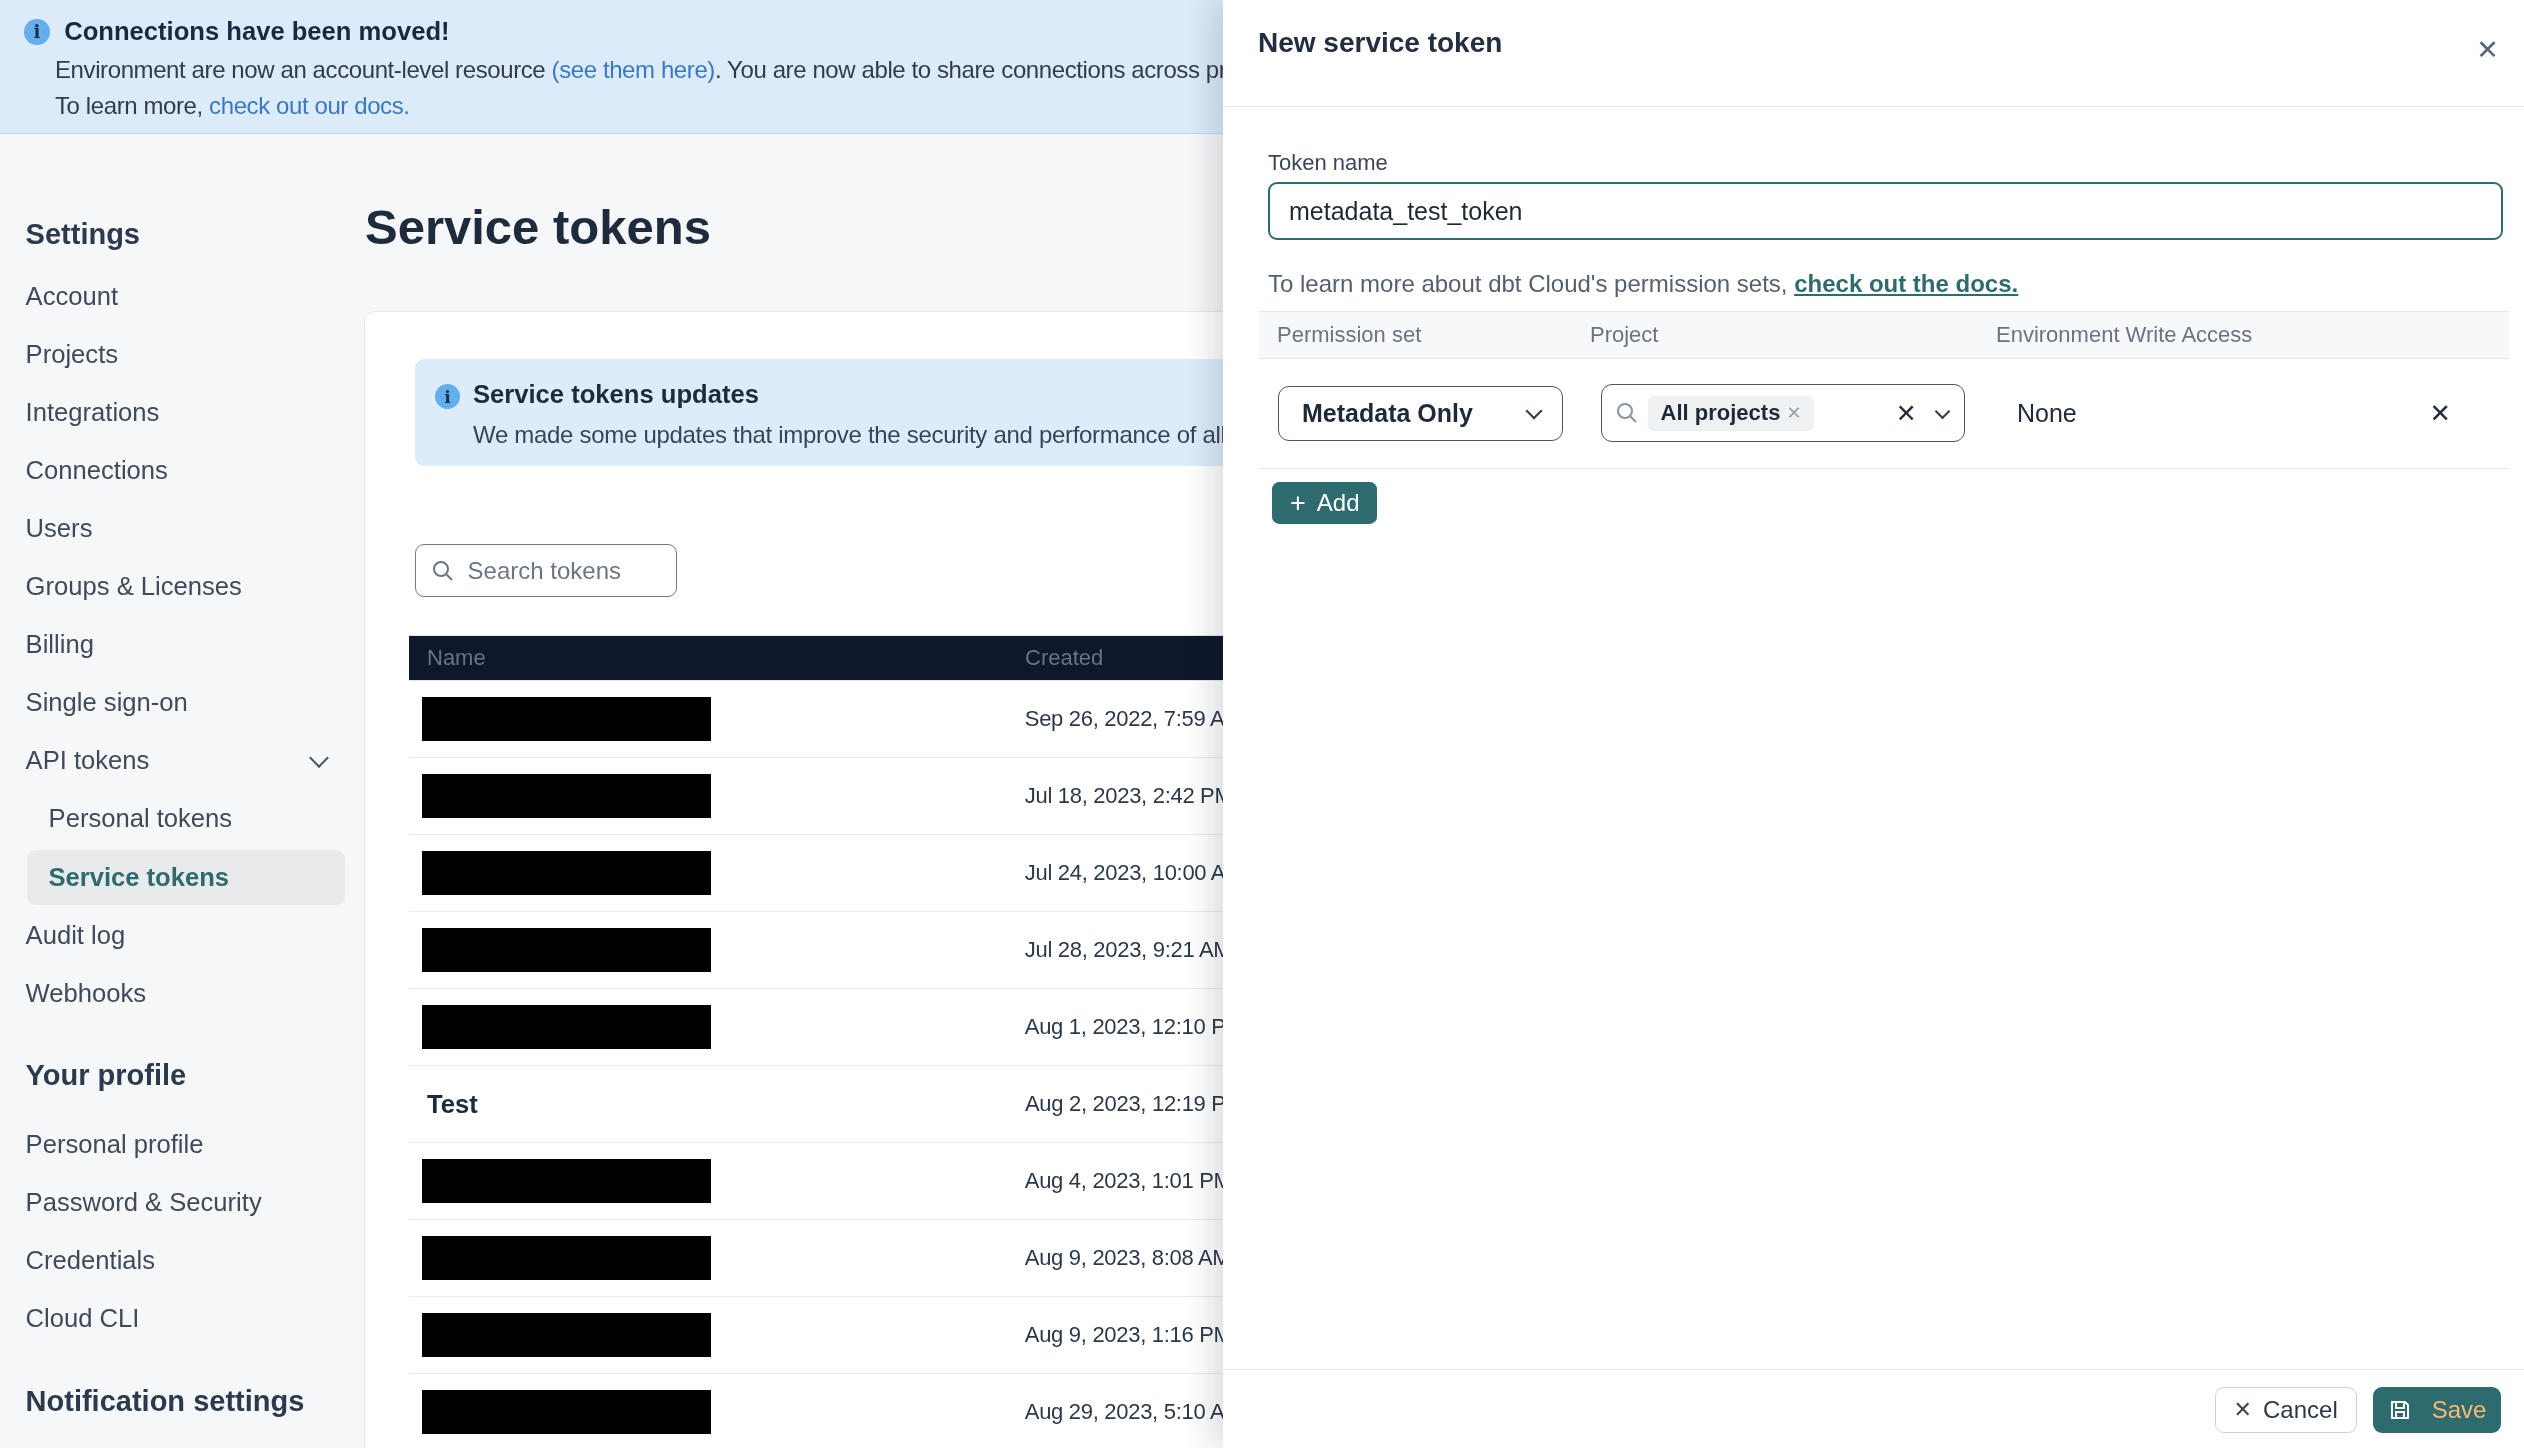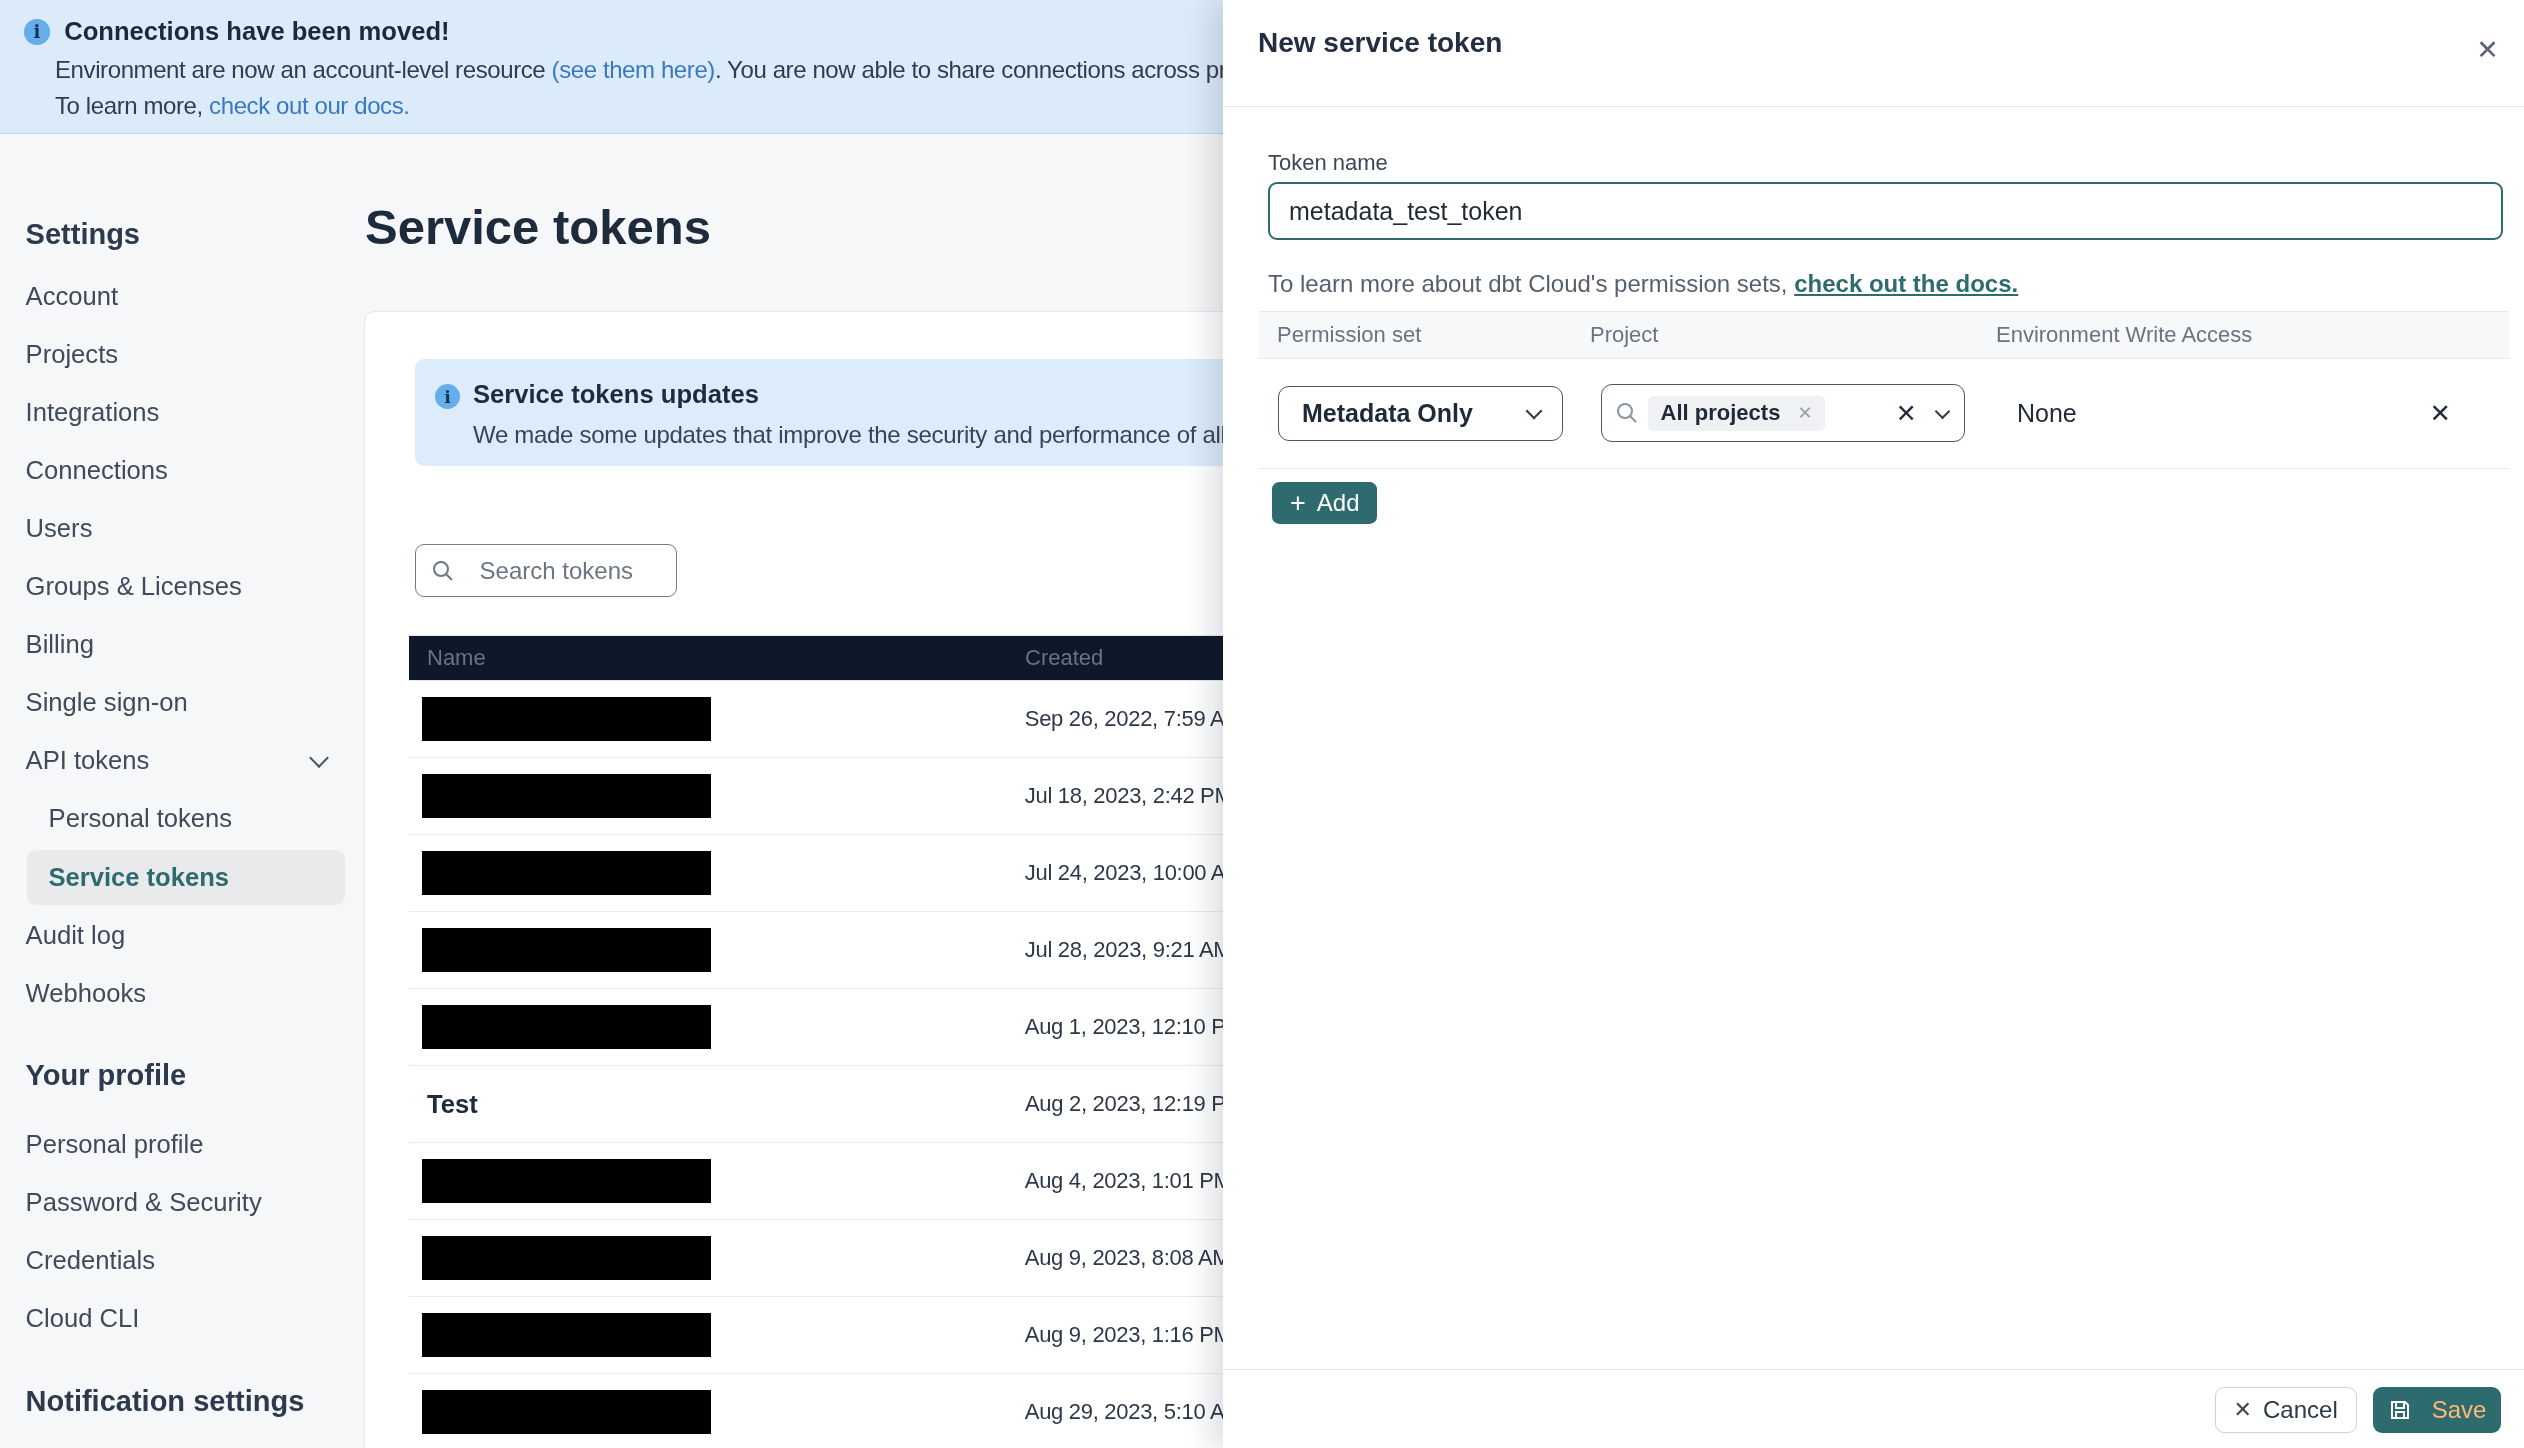--- a/index.html
+++ b/index.html
@@ -33,21 +33,21 @@
   .page-title{position:absolute;left:365px;top:199px;font-size:49px;font-weight:700;color:#1e2b3c;}
   .card{position:absolute;left:364px;top:311px;width:1462px;height:1178px;background:#fff;
         border:0.9px solid var(--border,#e5e7eb);border-radius:11px;box-sizing:border-box;}
   .info-box{position:absolute;left:50px;top:47px;width:1388px;height:107px;background:var(--info_bg,#ddecfb);
             border-radius:9px;box-sizing:border-box;padding:21px 0 0 58px;}
   .info-box .info-badge{position:absolute;left:20px;top:25px;width:25px;height:25px;font-size:17.4px;}
   .info-title{font-size:25.6px;font-weight:700;color:#1e2b3c;}
   .info-body{margin-top:12px;font-size:24px;letter-spacing:-0.3px;color:#39445a;white-space:nowrap;}
 
   .search-box{position:absolute;left:50px;top:232px;width:262px;height:53px;border:1.8px solid #727c88;
-              border-radius:9px;background:#fff;display:flex;align-items:center;gap:23px;
+              border-radius:9px;background:#fff;display:flex;align-items:center;gap:11px;
               box-sizing:border-box;padding-left:14.6px;}
   .search-box input{border:none;outline:none;font-size:24px;color:#2c3747;width:183px;background:transparent;
                     font-family:"Liberation Sans",sans-serif;}
   .search-box input::placeholder{color:#6c7683;}
 
   .table{position:absolute;left:44px;top:323px;width:1418px;}
   .thead{height:44px;background:#0f172a;border-top:0.9px solid var(--border,#e5e7eb);
          border-bottom:0.9px solid var(--border,#e5e7eb);display:flex;align-items:center;
          font-size:22px;color:#6a7380;}
   .col-name{padding-left:18px;width:616px;box-sizing:border-box;}
@@ -78,21 +78,21 @@
   .gh1{padding-left:18px;width:331px;box-sizing:border-box;}
   .gh2{width:406px;}
   .grid-row{position:absolute;left:36px;top:251px;width:1250px;height:111px;border-bottom:0.9px solid var(--border,#e5e7eb);
             display:flex;align-items:center;box-sizing:border-box;}
   .select{height:55px;border:1.8px solid #4d5663;border-radius:11px;background:#fff;display:flex;
           align-items:center;box-sizing:border-box;cursor:pointer;}
   .sel-perm{width:285px;margin-left:19px;padding:0 22px 0 23px;}
   .sel-perm .sel-text{font-size:25px;font-weight:600;color:#1f2937;}
   .sel-perm .chev{margin-left:auto;border-color:#333c49;width:10px;height:10px;border-width:2.3px;margin-top:-4.6px;}
   .multi{width:364px;height:58px;margin-left:38px;padding:0 16.4px 0 12.8px;}
-  .chip{height:35px;background:#f0f1f3;border-radius:5.5px;display:flex;align-items:center;gap:17px;
+  .chip{height:35px;background:#f0f1f3;border-radius:5.5px;display:flex;align-items:center;gap:6px;
         padding:0 12.8px;margin-left:9px;font-size:22px;font-weight:600;color:#1f2937;}
   .chip .chip-x{color:#99a1ac;font-size:18px;cursor:pointer;font-weight:400;}
   .clear-x{margin-left:auto;font-size:25px;color:#222c3a;cursor:pointer;font-weight:400;}
   .multi .chev{margin-left:20px;border-color:#333c49;width:9px;height:9px;border-width:2.3px;margin-top:-3.7px;}
   .none-text{font-size:25px;color:#1f2937;margin-left:52px;}
   .row-remove{margin-left:auto;margin-right:58px;font-size:25.6px;color:#1f2937;cursor:pointer;font-weight:400;}
 
   .add-btn{position:absolute;left:49px;top:375px;height:42px;padding:0 18px;background:var(--accent,#2e6b6e);
            color:#fff;border:none;border-radius:7.3px;font-size:24px;display:flex;align-items:center;gap:11px;
            cursor:pointer;font-family:"Liberation Sans",sans-serif;}

